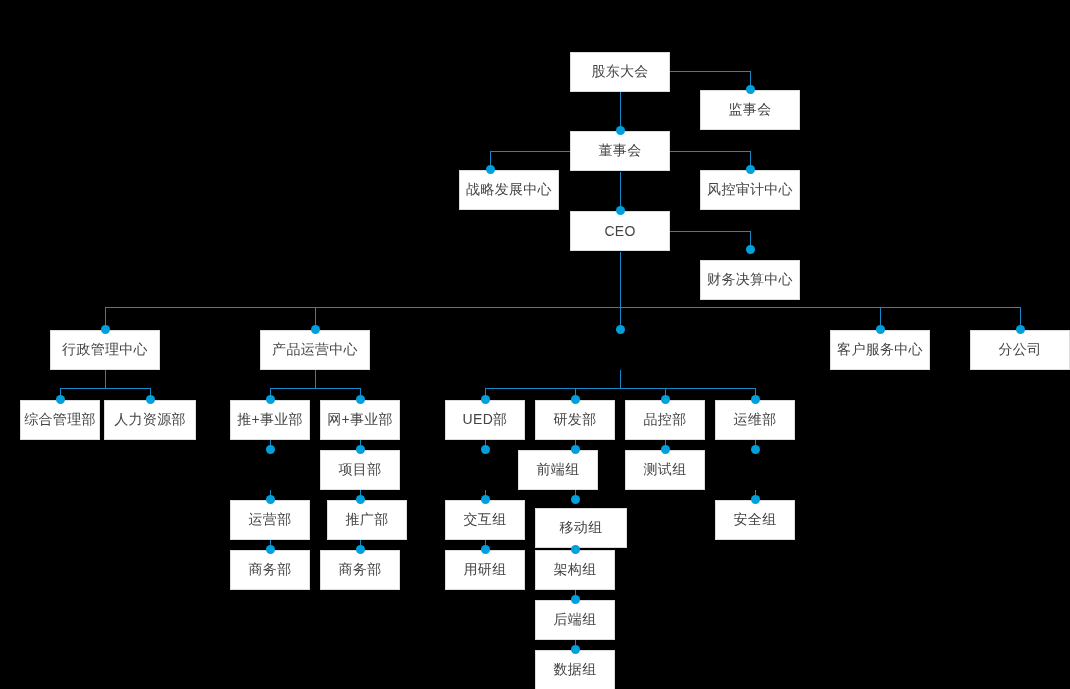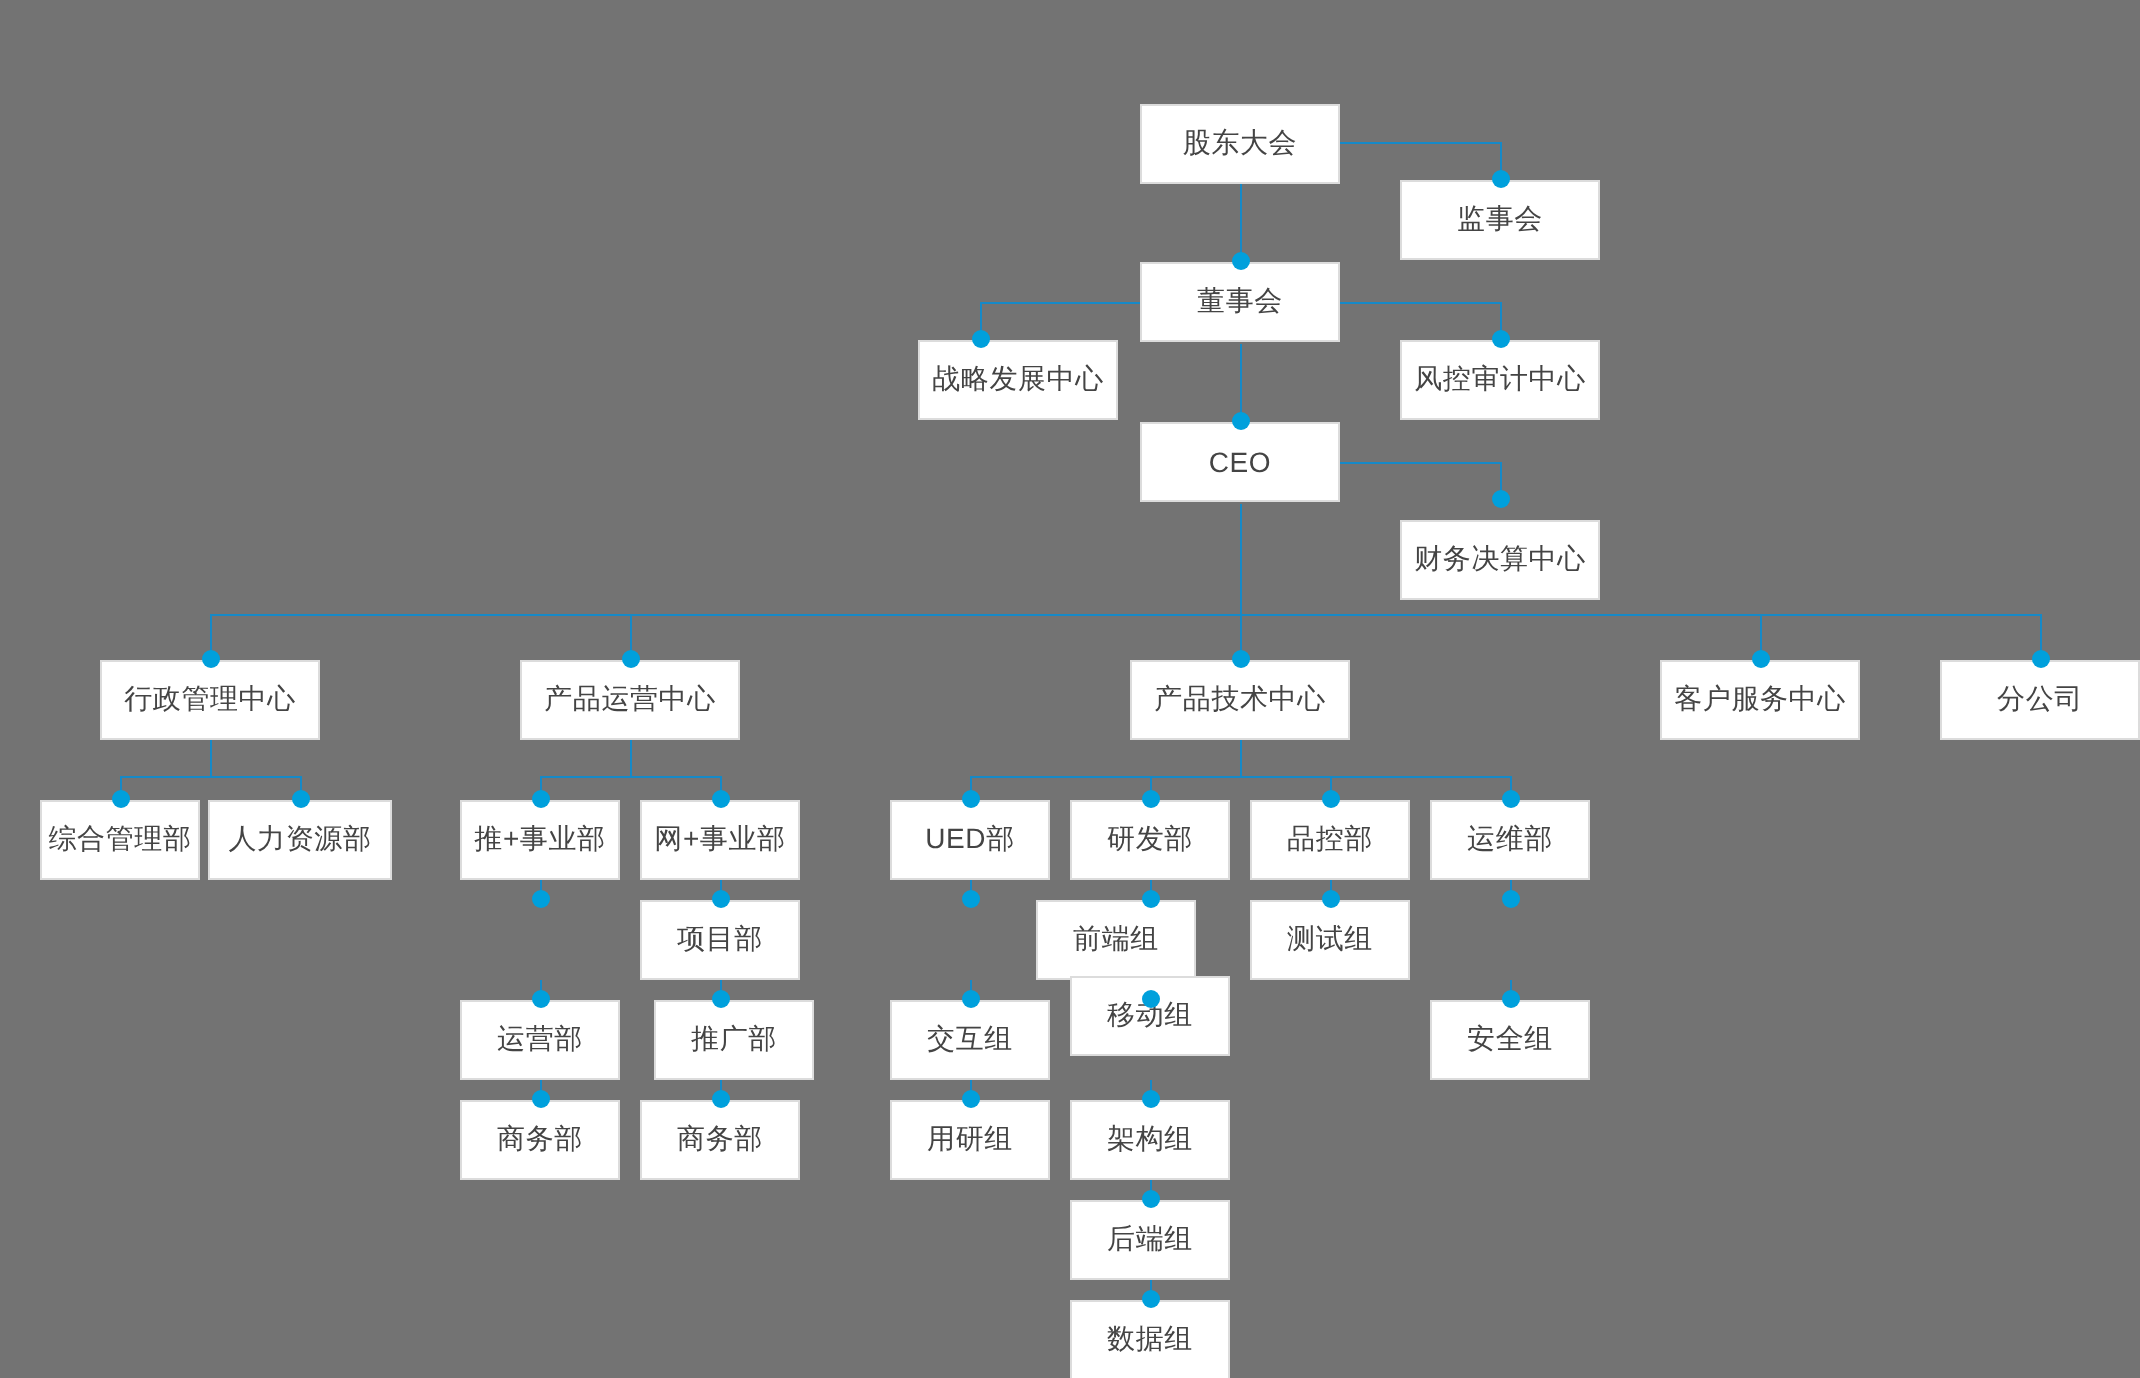--- a/index.html
+++ b/index.html
@@ -4,21 +4,21 @@
 <style>
   html, body {
     margin: 0;
     padding: 0;
     background: #ffffff;
   }
   #chart {
     position: relative;
     width: 1070px;
     height: 689px;
-    background: #737373;
+    background: #000000;
     font-family: "Liberation Sans", sans-serif;
     overflow: hidden;
   }
   .node {
     position: absolute;
     box-sizing: border-box;
     border: 1px solid #dcdcdc;
     background: #ffffff;
     color: #444444;
     font-size: 14px;
@@ -163,21 +163,20 @@
   <div class="node" style="left:570px; top:52px; width:100px; height:40px;">股东大会</div>
   <div class="node" style="left:700px; top:90px; width:100px; height:40px;">监事会</div>
   <div class="node" style="left:570px; top:131px; width:100px; height:40px;">董事会</div>
   <div class="node" style="left:459px; top:170px; width:100px; height:40px;">战略发展中心</div>
   <div class="node" style="left:700px; top:170px; width:100px; height:40px;">风控审计中心</div>
   <div class="node" style="left:570px; top:211px; width:100px; height:40px;">CEO</div>
   <div class="node" style="left:700px; top:260px; width:100px; height:40px;">财务决算中心</div>
 
   <div class="node" style="left:50px; top:330px; width:110px; height:40px;">行政管理中心</div>
   <div class="node" style="left:260px; top:330px; width:110px; height:40px;">产品运营中心</div>
-  <div class="node" style="left:565px; top:330px; width:110px; height:40px;">产品技术中心</div>
   <div class="node" style="left:830px; top:330px; width:100px; height:40px;">客户服务中心</div>
   <div class="node" style="left:970px; top:330px; width:100px; height:40px;">分公司</div>
 
   <div class="node" style="left:20px; top:400px; width:80px; height:40px;">综合管理部</div>
   <div class="node" style="left:104px; top:400px; width:92px; height:40px;">人力资源部</div>
 
   <div class="node" style="left:230px; top:400px; width:80px; height:40px;">推+事业部</div>
   <div class="node" style="left:320px; top:400px; width:80px; height:40px;">网+事业部</div>
   <div class="node" style="left:320px; top:450px; width:80px; height:40px;">项目部</div>
   <div class="node" style="left:230px; top:500px; width:80px; height:40px;">运营部</div>
@@ -187,21 +186,21 @@
 
   <div class="node" style="left:445px; top:400px; width:80px; height:40px;">UED部</div>
   <div class="node" style="left:535px; top:400px; width:80px; height:40px;">研发部</div>
   <div class="node" style="left:625px; top:400px; width:80px; height:40px;">品控部</div>
   <div class="node" style="left:715px; top:400px; width:80px; height:40px;">运维部</div>
 
   <div class="node" style="left:518px; top:450px; width:80px; height:40px;">前端组</div>
   <div class="node" style="left:625px; top:450px; width:80px; height:40px;">测试组</div>
 
   <div class="node" style="left:445px; top:500px; width:80px; height:40px;">交互组</div>
-  <div class="node" style="left:535px; top:488px; width:80px; height:40px;">移动组</div>
+  <div class="node" style="left:535px; top:508px; width:92px; height:40px;">移动组</div>
   <div class="node" style="left:715px; top:500px; width:80px; height:40px;">安全组</div>
 
   <div class="node" style="left:445px; top:550px; width:80px; height:40px;">用研组</div>
   <div class="node" style="left:535px; top:550px; width:80px; height:40px;">架构组</div>
 
   <div class="node" style="left:535px; top:600px; width:80px; height:40px;">后端组</div>
   <div class="node" style="left:535px; top:650px; width:80px; height:40px;">数据组</div>
 
 </div>
 

